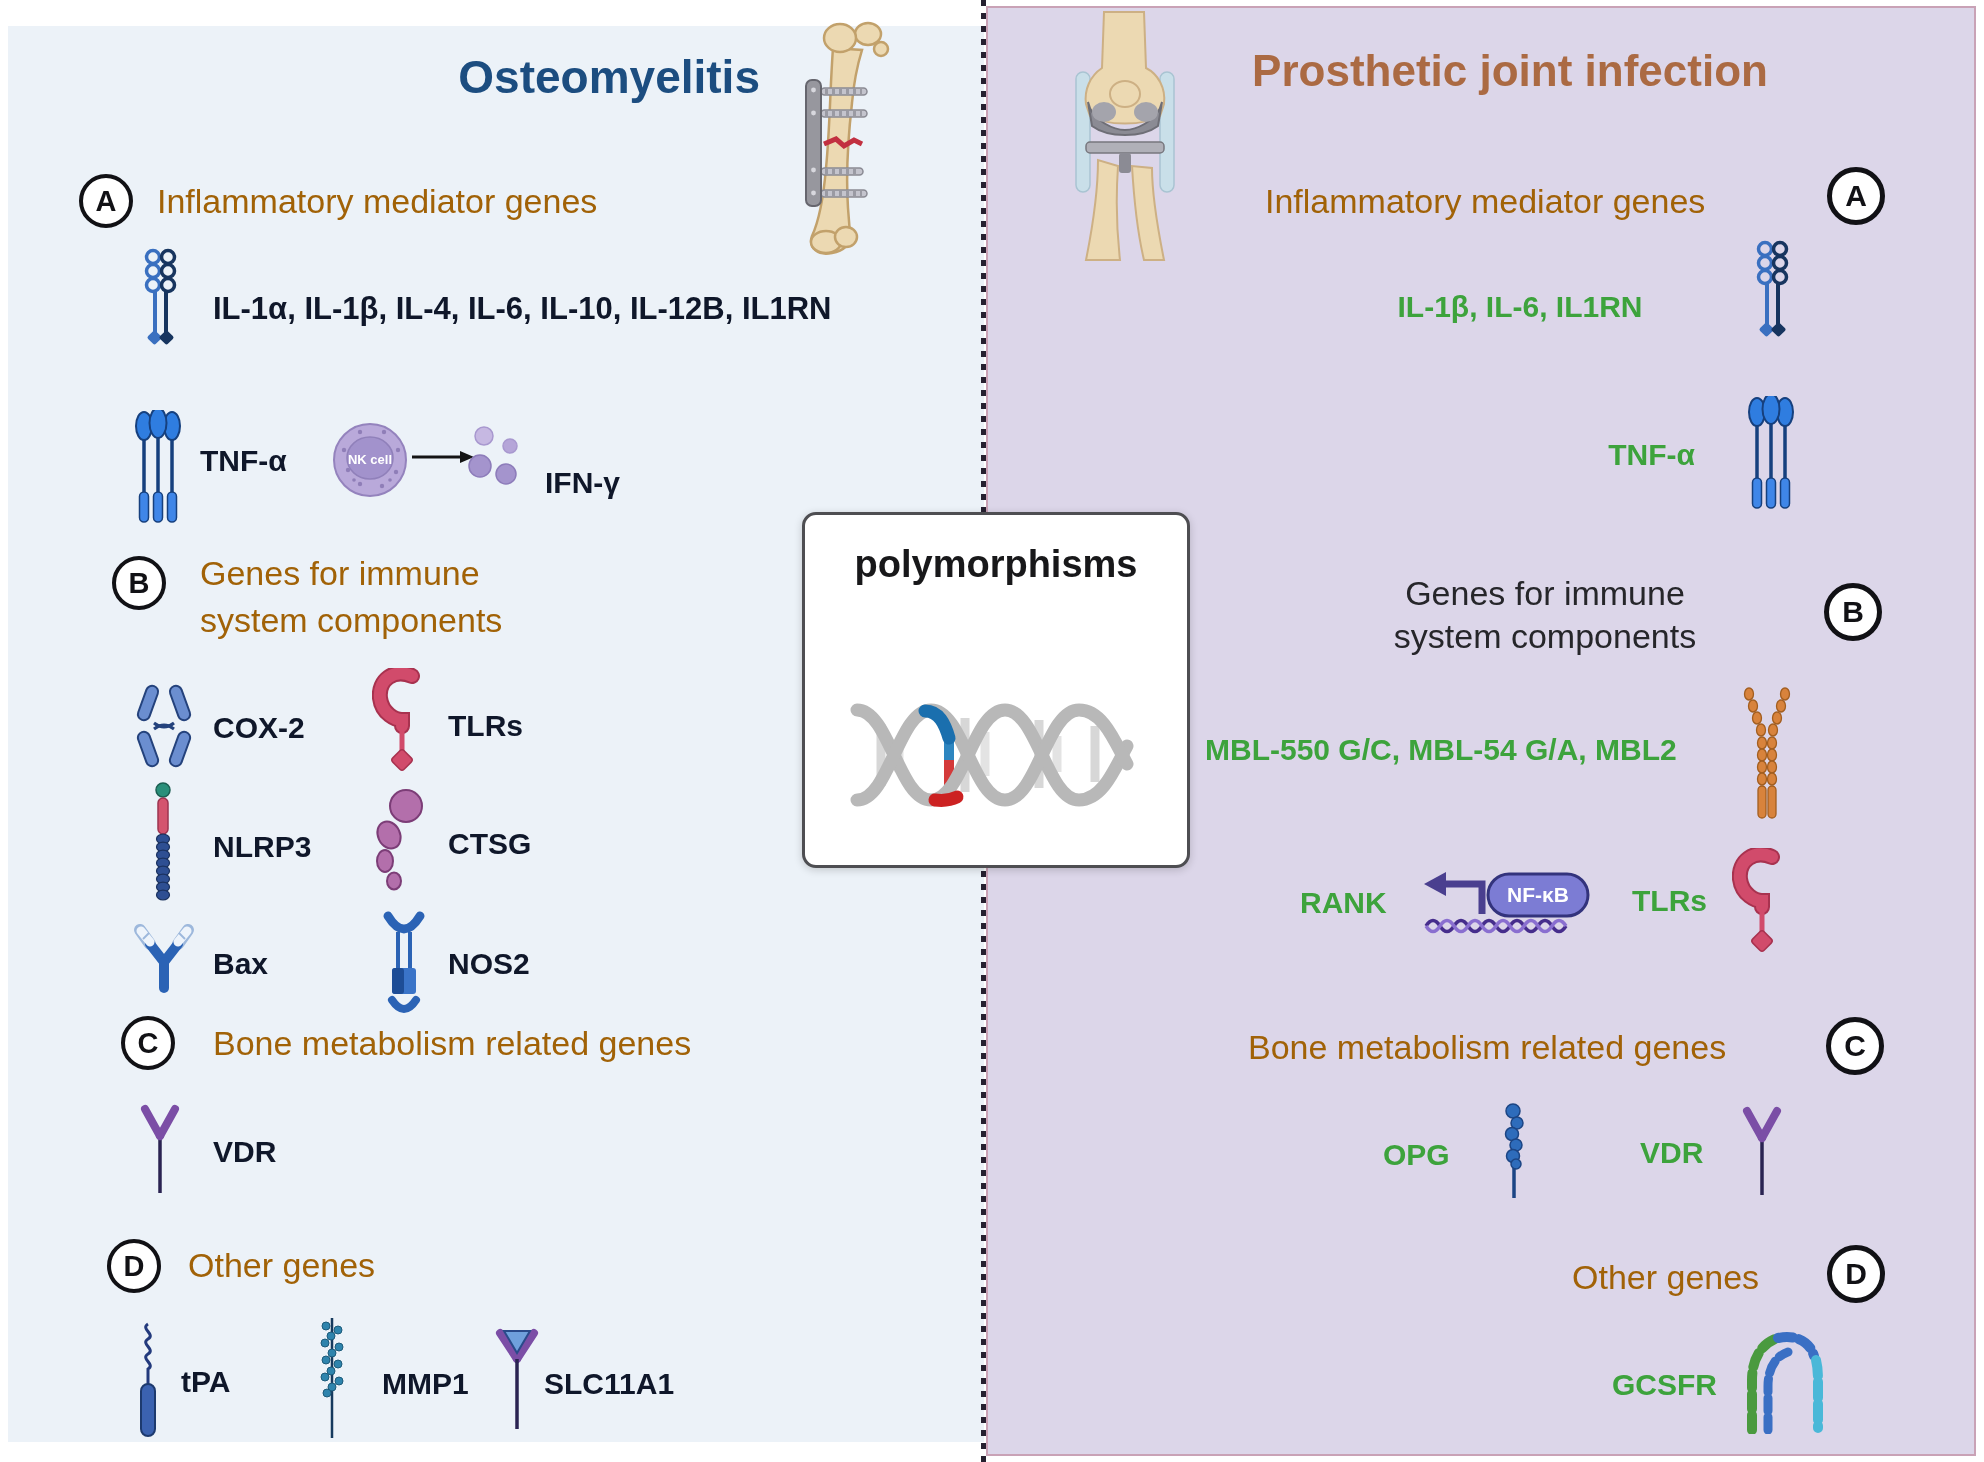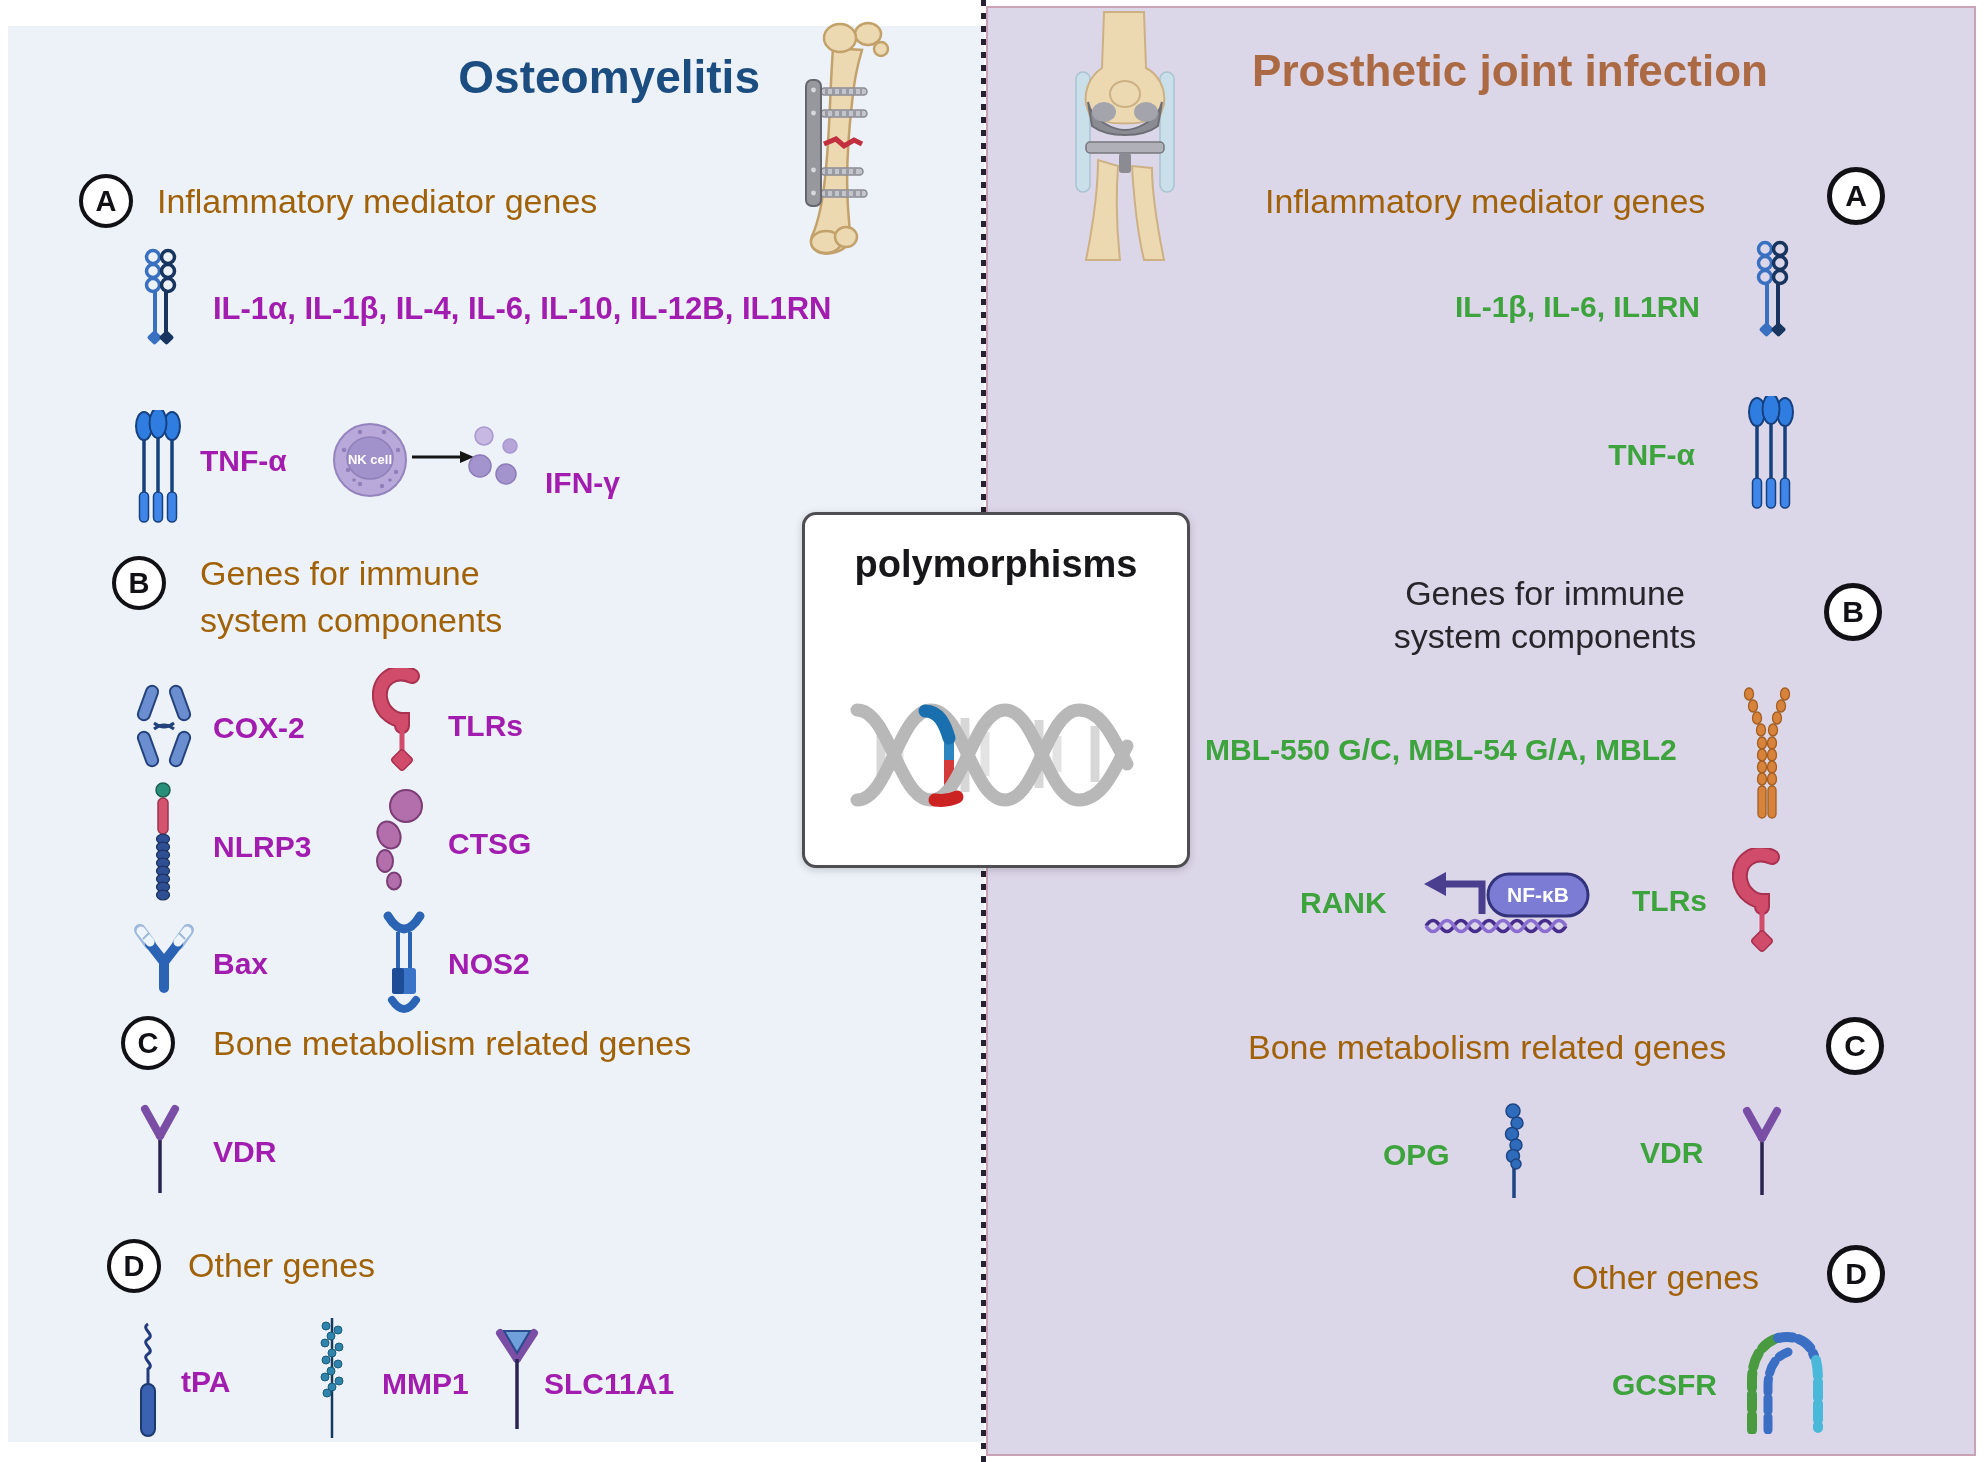--- a/index.html
+++ b/index.html
@@ -14,21 +14,21 @@
   .snp-box{left:802px;top:512px;width:382px;height:350px;background:#ffffff;
            border:3px solid #4e4e52;border-radius:14px;z-index:6;box-shadow:0 2px 8px rgba(0,0,0,.18)}
   .snp-title{font-size:38px;font-weight:bold;color:#18181a;text-align:center;line-height:47px;margin-top:26px}
   .circ{border:4px solid #111115;border-radius:50%;background:#ffffff;display:flex;
         align-items:center;justify-content:center;font-weight:bold;color:#111115;box-sizing:border-box}
   .circ.l{width:54px;height:54px;font-size:29px}
   .circ.r{width:58px;height:58px;font-size:30px;border-width:5px}
   .sec{font-size:34px;color:#a16207;white-space:nowrap}
   .sec2{font-size:34px;color:#26262a;line-height:43px;text-align:center}
   .gene{font-weight:bold;font-size:30px;white-space:nowrap}
-  .red{color:#a21caf}
+  .red{color:#0f172a}
   .green{color:#3da33c}
   .title-l{font-size:46px;font-weight:bold;color:#1c4d80;text-align:right;white-space:nowrap}
   .title-r{font-size:44px;font-weight:bold;color:#ab6a43;text-align:center;white-space:nowrap}
   svg text{font-family:"Liberation Sans",sans-serif}
 </style>
 </head>
 <body>
 
 <div id="root">
 
@@ -319,21 +319,21 @@
     </g>
   </svg>
 
   <div class="abs title-r" style="left:1190px;top:46px;width:640px">Prosthetic joint infection</div>
 
   <div class="abs sec" style="left:1265px;top:182px">Inflammatory mediator genes</div>
   <div class="abs circ r" style="left:1827px;top:167px">
       <span>A</span>
     </div>
 
-  <div class="abs gene green" style="left:1340px;top:290px;width:360px;text-align:right">IL-1β, IL-6, IL1RN</div>
+  <div class="abs gene green" style="left:1340px;top:290px;width:360px;text-align:center">IL-1β, IL-6, IL1RN</div>
   <svg class="abs" style="left:1744px;top:238px" width="58" height="104" viewBox="0 0 58 104">
     <g fill="none">
       <circle cx="21" cy="11" r="6.5" stroke="#3a70c0" stroke-width="3.5"></circle>
       <circle cx="21" cy="25" r="6.5" stroke="#3a70c0" stroke-width="3.5"></circle>
       <circle cx="21" cy="39" r="6.5" stroke="#3a70c0" stroke-width="3.5"></circle>
       <circle cx="36" cy="11" r="6.5" stroke="#17355f" stroke-width="3.5"></circle>
       <circle cx="36" cy="25" r="6.5" stroke="#17355f" stroke-width="3.5"></circle>
       <circle cx="36" cy="39" r="6.5" stroke="#17355f" stroke-width="3.5"></circle>
       <line x1="23" y1="46" x2="23" y2="88" stroke="#3a70c0" stroke-width="4"></line>
       <line x1="34" y1="46" x2="34" y2="88" stroke="#17355f" stroke-width="4"></line>

